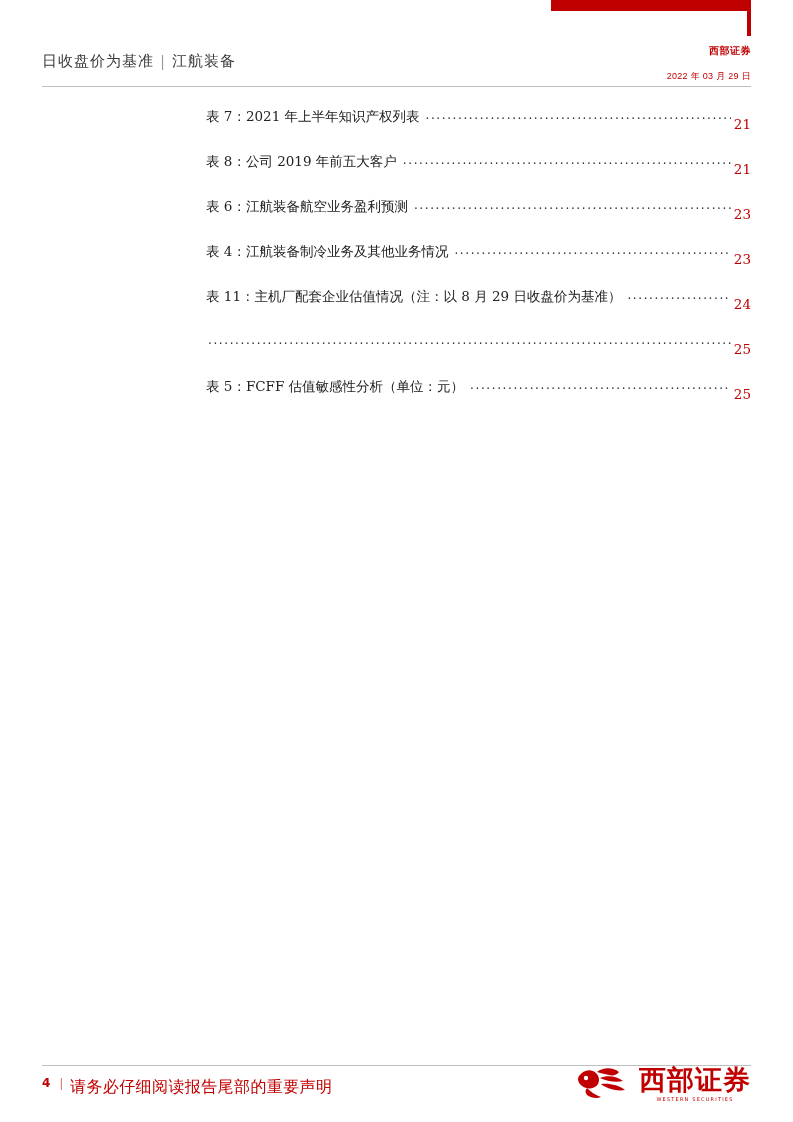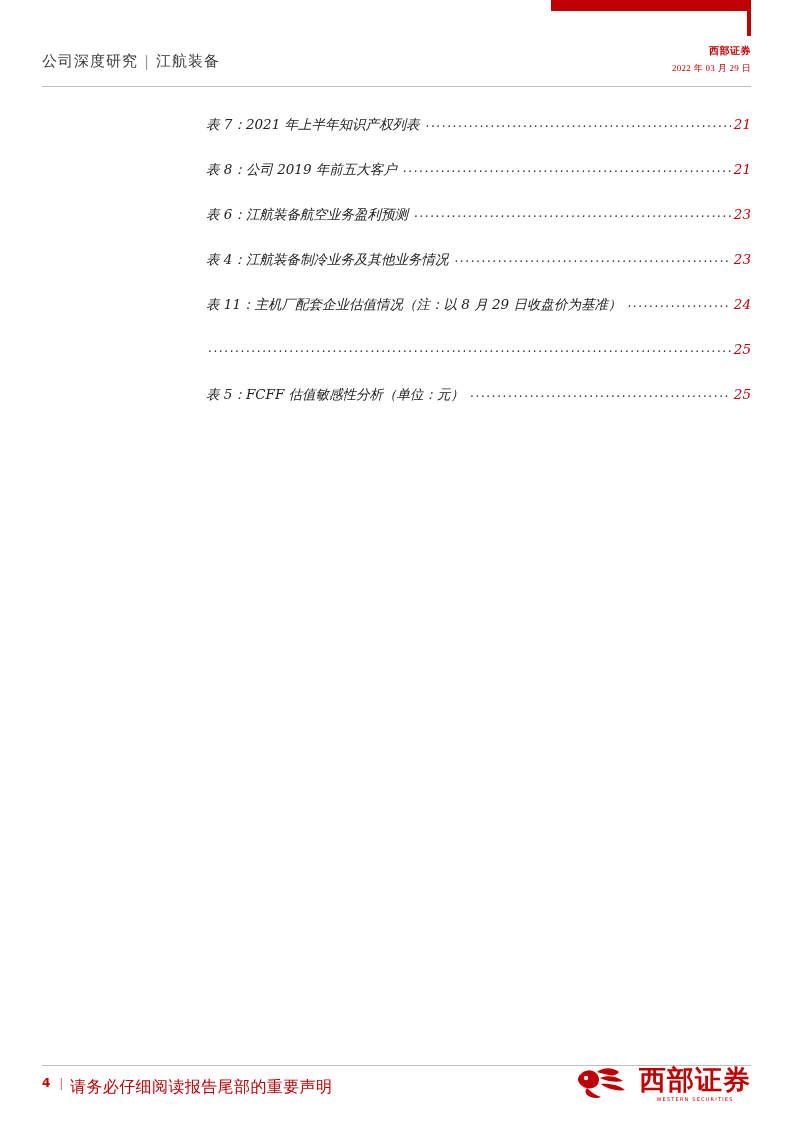--- a/index.html
+++ b/index.html
@@ -64,49 +64,48 @@
   .header-brand {
     font-size: 10px;
     color: #c00000;
     font-weight: bold;
     letter-spacing: 0.5px;
     font-family: "DejaVu Sans", "Liberation Sans", sans-serif;
   }
   .header-date {
     font-size: 9px;
     color: #c00000;
-    margin-top: 4px;
+    margin-top: 12px;
     letter-spacing: 0.3px;
-    font-family: Liberation Serif, serif;
+    font-family: Liberation Sans, sans-serif;
   }
   .header-rule {
     position: absolute;
     left: 42px;
     right: 42px;
     top: 86px;
     height: 1px;
     background: #bfbfbf;
   }
 
   
   .toc {
     position: absolute;
     top: 94px;
     left: 206px;
     right: 42px;
   }
   .toc-row {
     display: flex;
-    align-items: flex-end;
+    align-items: center;
     font-size: 13.5px;
     color: #222222;
     line-height: 29px;
     white-space: nowrap;
     font-family: "DejaVu Serif", "Liberation Serif", serif;
-    font-style: italic;
   }
   .toc-label {
     flex: 0 0 auto;
     padding-right: 4px;
   }
   .toc-dots {
     flex: 1 1 auto;
     overflow: hidden;
     white-space: nowrap;
     color: #333333;
@@ -202,21 +201,21 @@
 </style>
 </head>
 <body>
 
 <div class="corner-mark">
   <div class="bar"></div>
 </div>
 
 <div class="header">
   <div class="header-left">
-    <span>公司深度研究</span><span class="sep">|</span><span>江航装备</span>
+    <span>日收盘价为基准</span><span class="sep">|</span><span>江航装备</span>
   </div>
   <div class="header-right">
     <div class="header-brand">西部证券</div>
     <div class="header-date">2022 年 03 月 29 日</div>
   </div>
 </div>
 <div class="header-rule"></div>
 
 <div class="toc">
 

